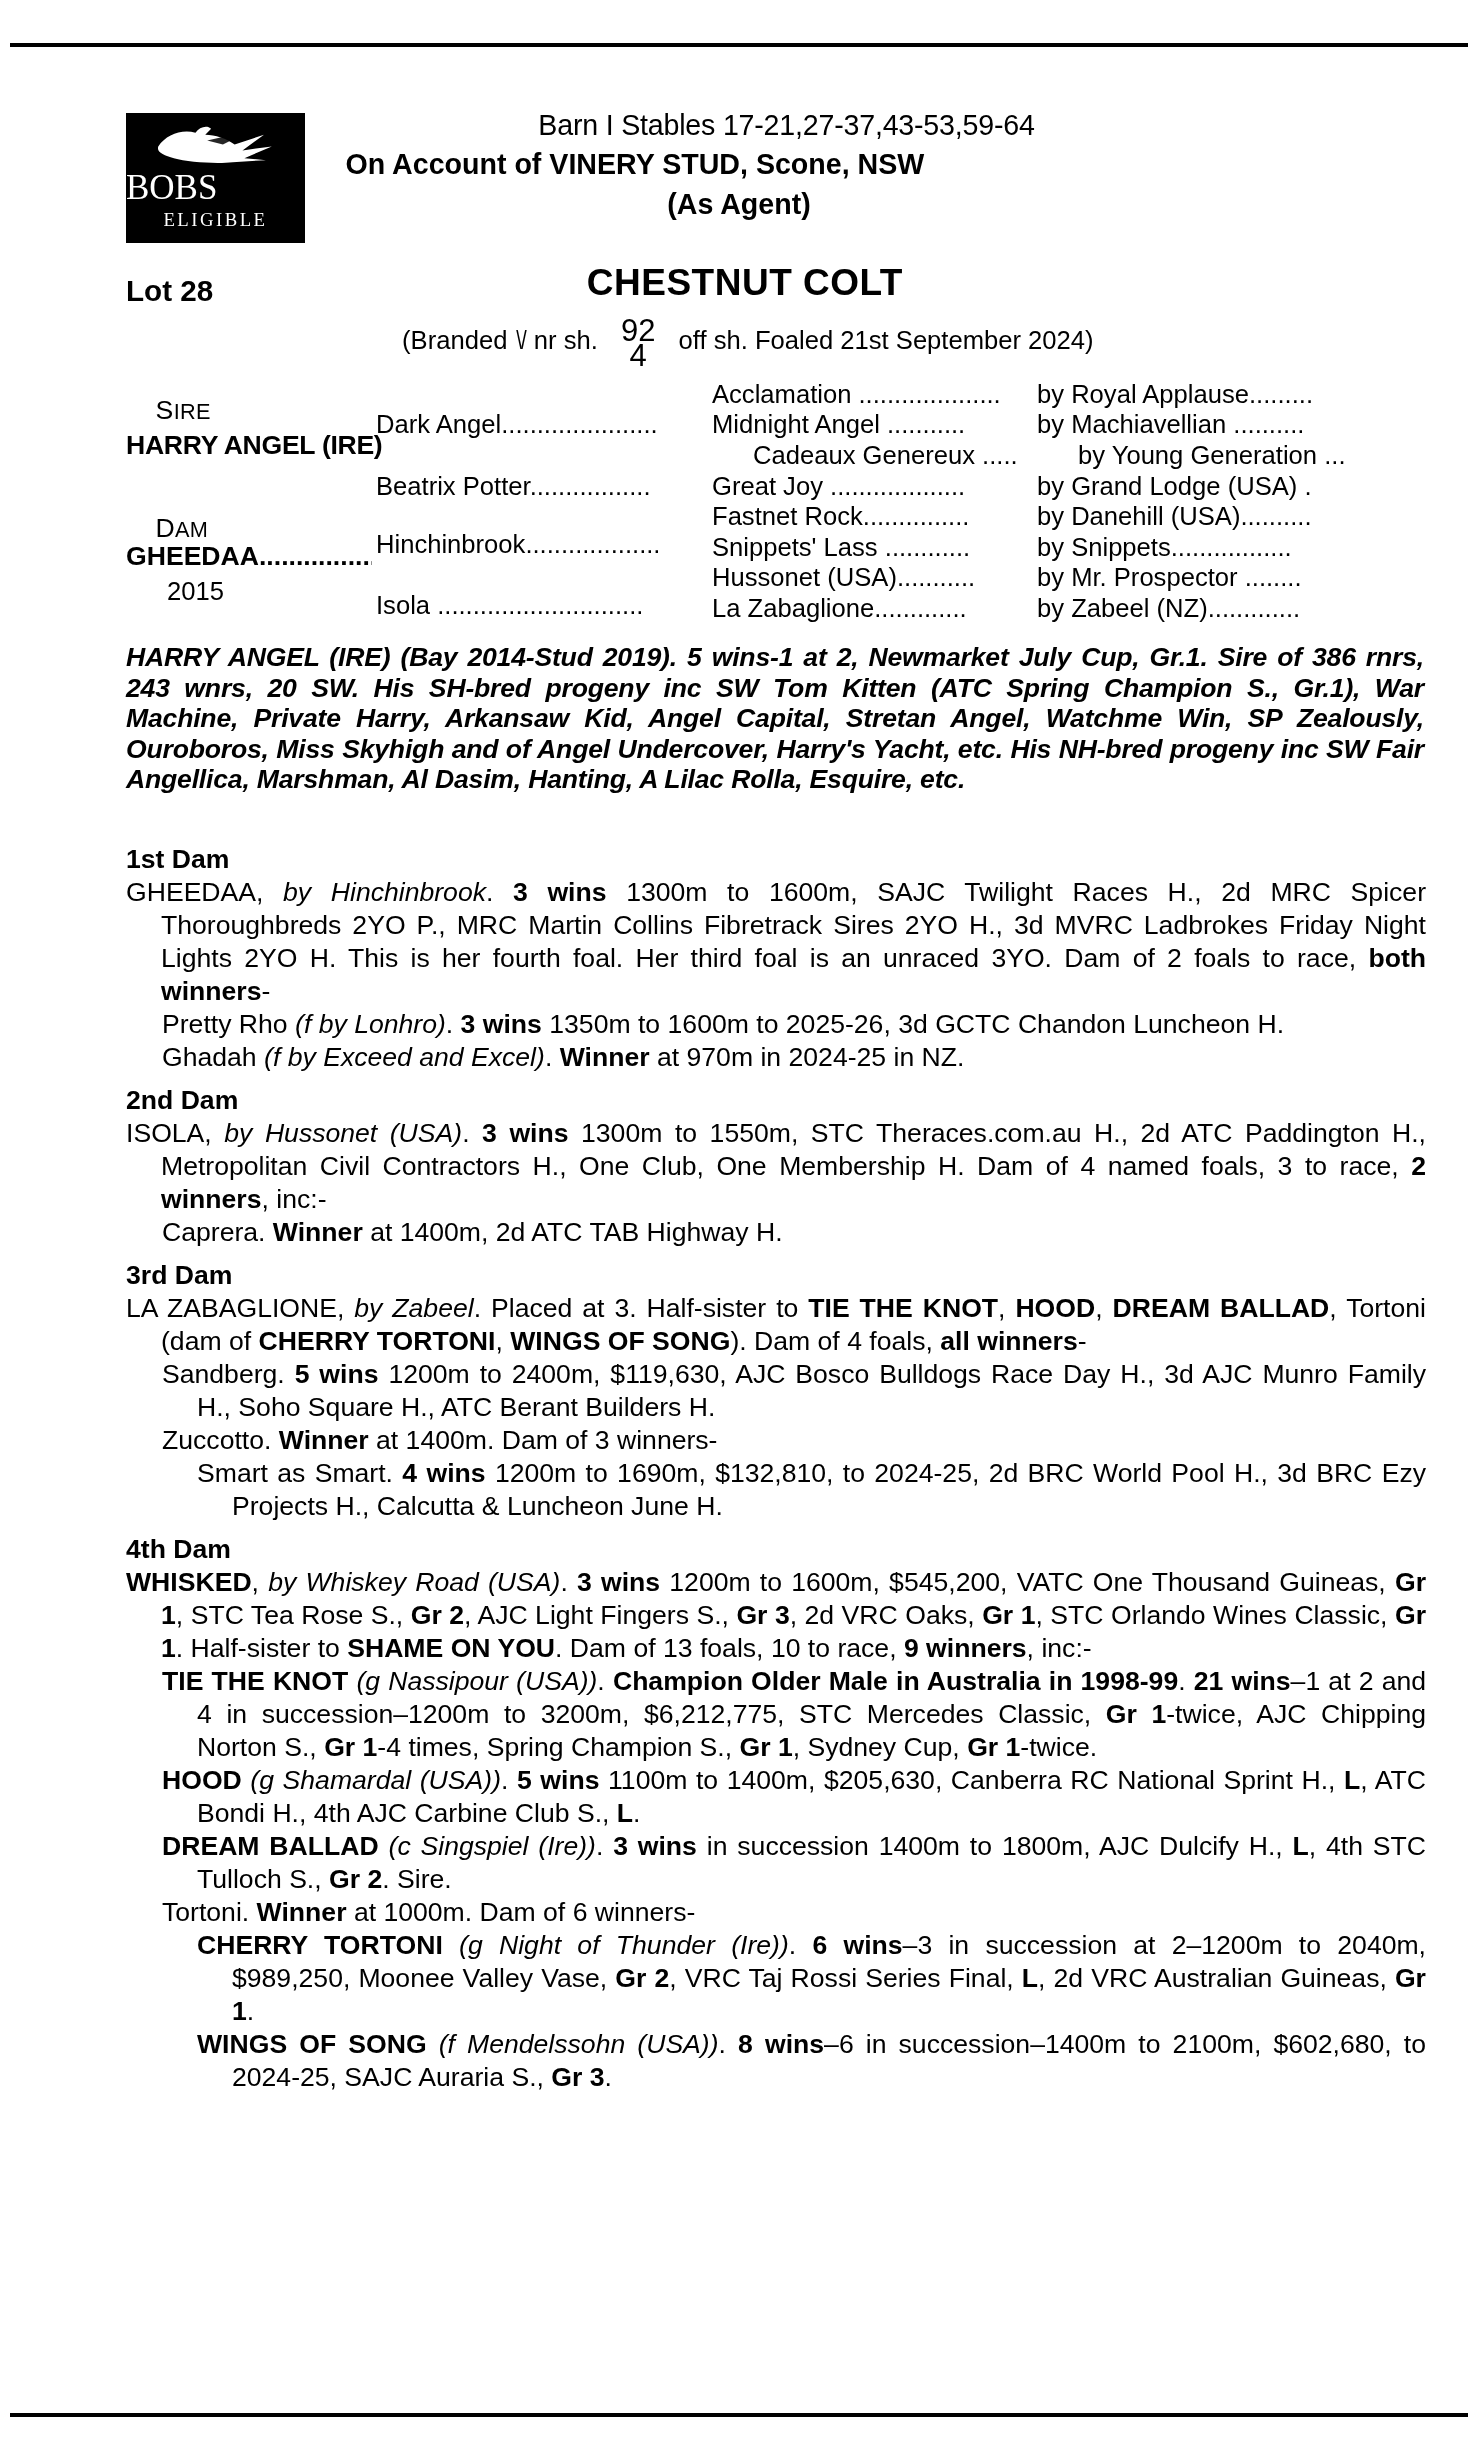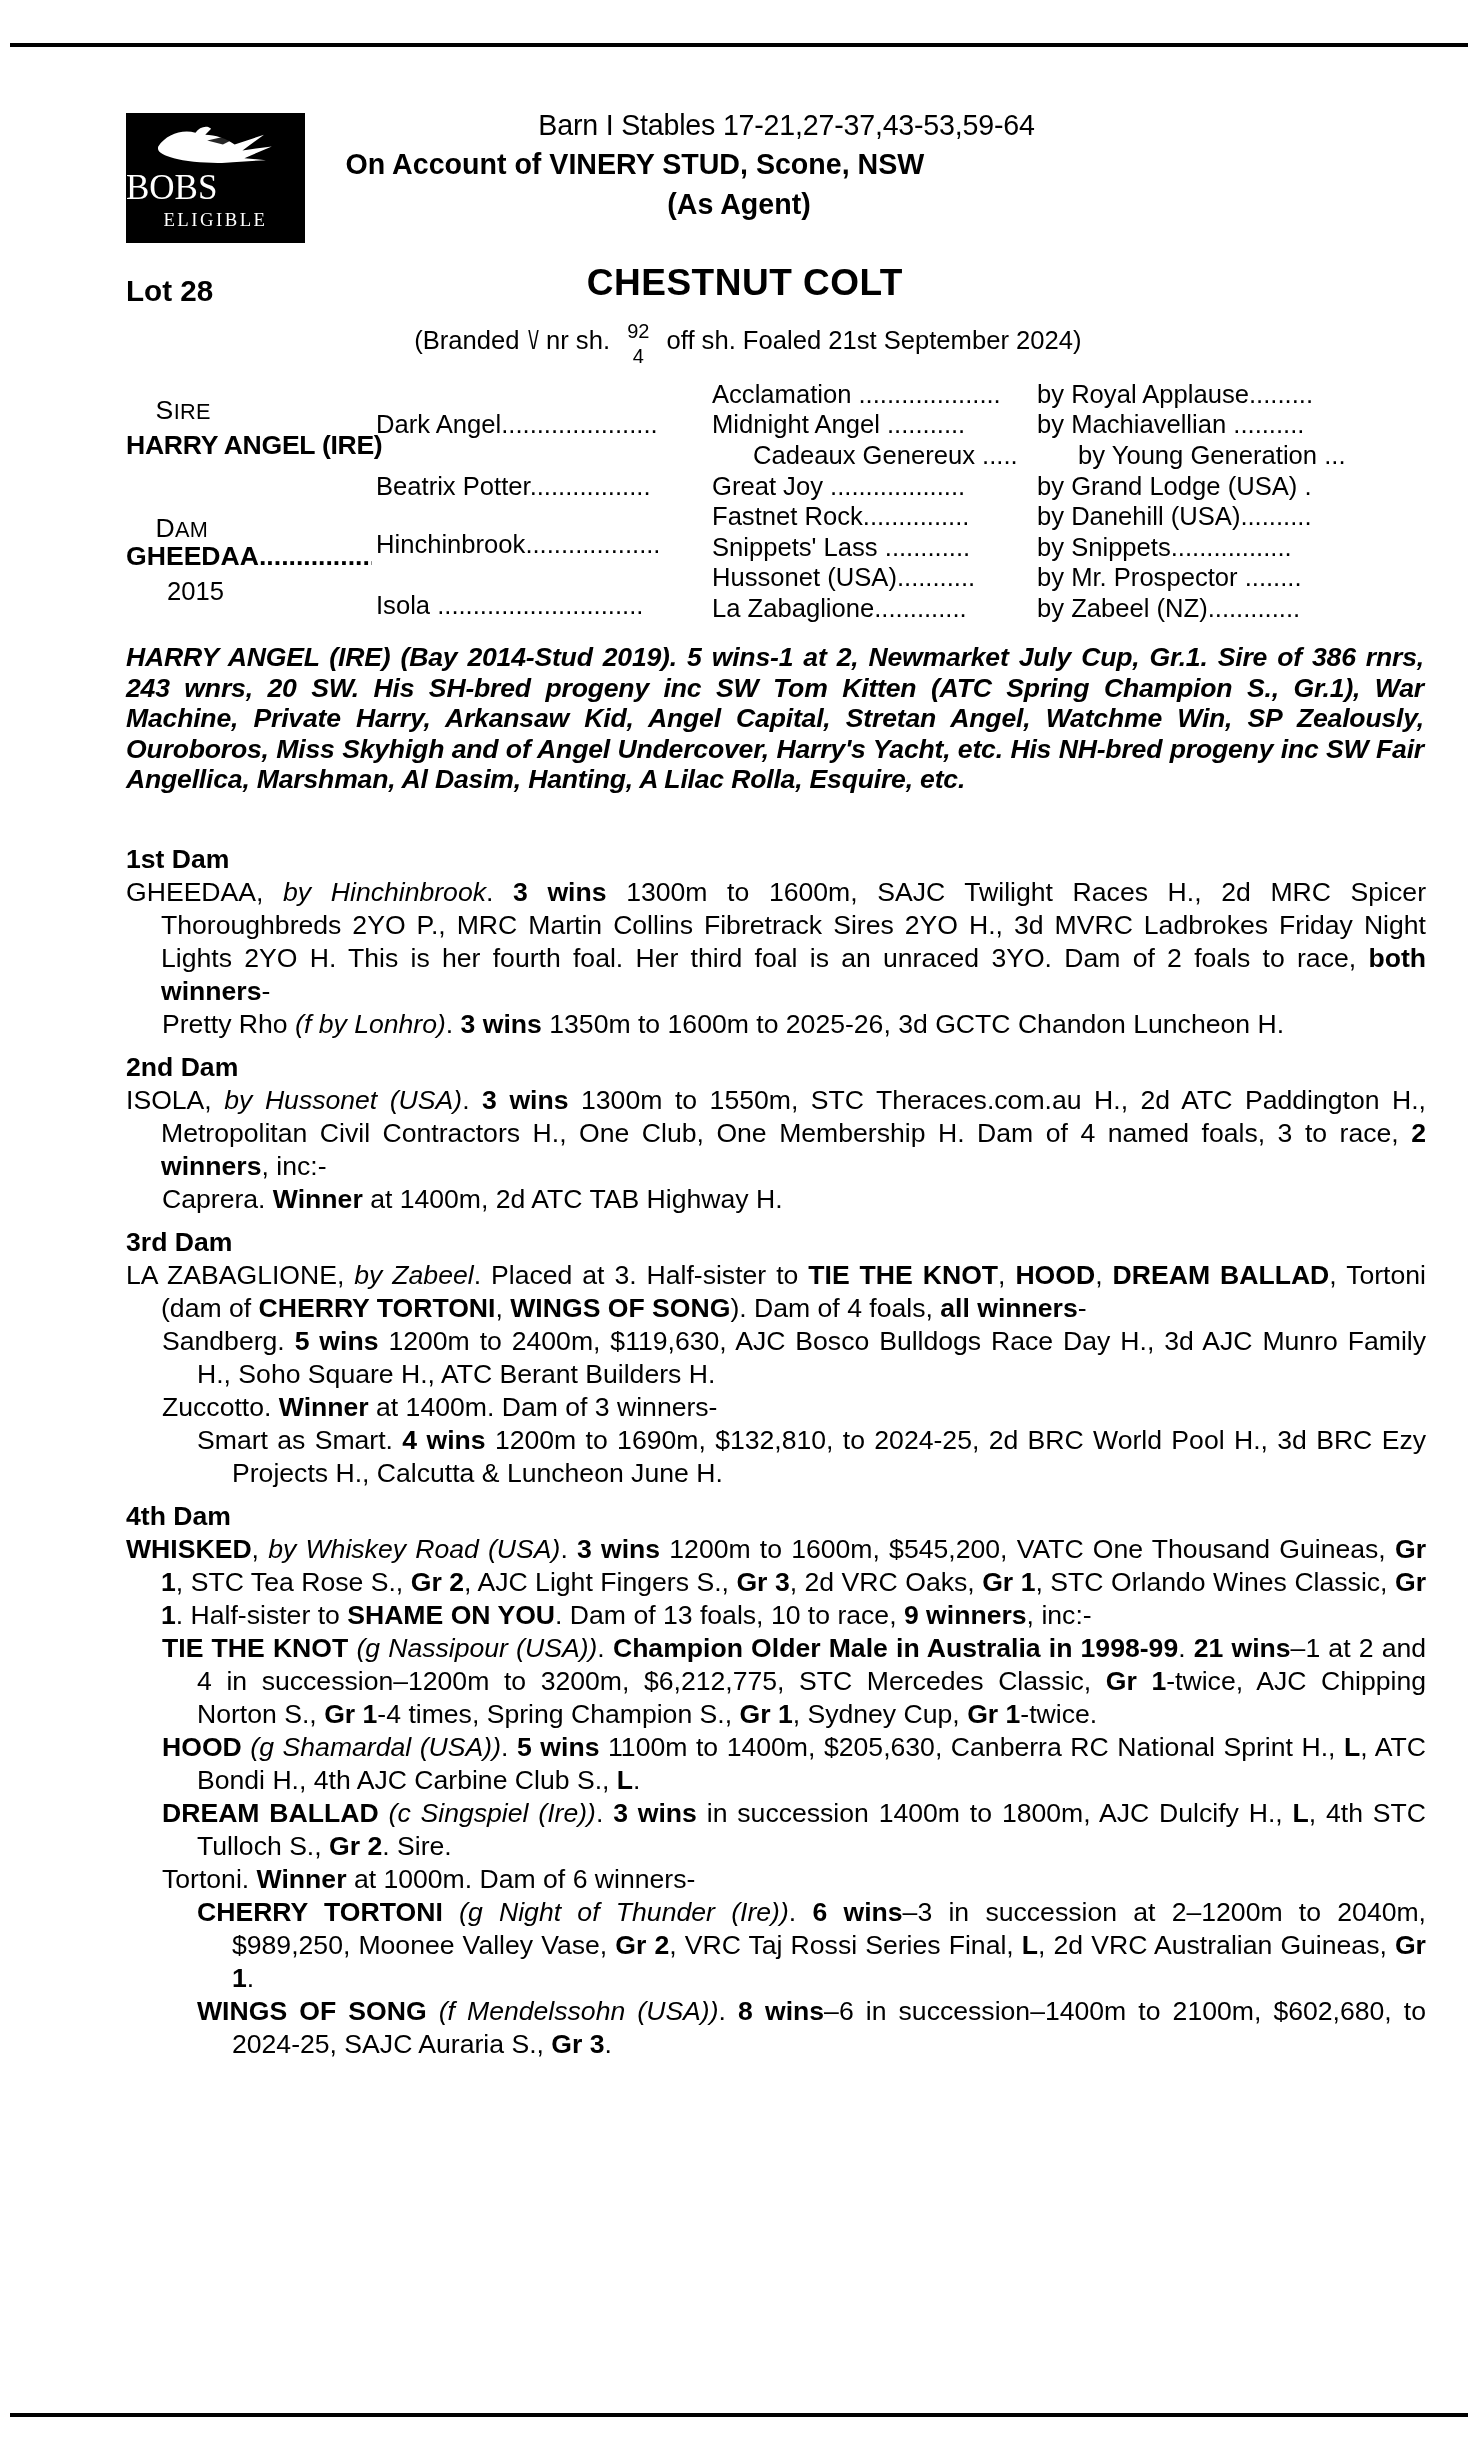--- a/index.html
+++ b/index.html
@@ -144,22 +144,22 @@
     display: inline-block;
     font-size: 25.6px;
     transform: scaleX(0.8);
     letter-spacing: -1px;
   }
   .frac {
     display: inline-block;
     vertical-align: middle;
     text-align: center;
     line-height: 24.6px;
-    font-size: 20px;
-    margin: 0 10px;
+    font-size: 31px;
+    margin: 0 16px;
     position: relative;
     top: 1px;
   }
   .frac .num { display: block; }
   .frac .den { display: block; }
 
   
   .ped {
     position: absolute;
     left: 126px;
@@ -370,20 +370,21 @@
       <div class="g4 r7">by Zabeel (NZ).............</div>
     </div>
   </div>
 
   <div class="sire-desc">HARRY ANGEL (IRE) (Bay 2014-Stud 2019). 5 wins-1 at 2, Newmarket July Cup, Gr.1. Sire of 386 rnrs, 243 wnrs, 20 SW. His SH-bred progeny inc SW Tom Kitten (ATC Spring Champion S., Gr.1), War Machine, Private Harry, Arkansaw Kid, Angel Capital, Stretan Angel, Watchme Win, SP Zealously, Ouroboros, Miss Skyhigh and of Angel Undercover, Harry's Yacht, etc. His NH-bred progeny inc SW Fair Angellica, Marshman, Al Dasim, Hanting, A Lilac Rolla, Esquire, etc.</div>
 
   <div class="body-area">
       <div class="dam-heading first">1st Dam</div>
       <div class="entry lvl1">GHEEDAA, <i>by Hinchinbrook</i>. <b>3 wins</b> 1300m to 1600m, SAJC Twilight Races H., 2d MRC Spicer Thoroughbreds 2YO P., MRC Martin Collins Fibretrack Sires 2YO H., 3d MVRC Ladbrokes Friday Night Lights 2YO H. This is her fourth foal. Her third foal is an unraced 3YO. Dam of 2 foals to race, <b>both winners</b>-</div>
       <div class="entry lvl2">Pretty Rho <i>(f by Lonhro)</i>. <b>3 wins</b> 1350m to 1600m to 2025-26, 3d GCTC Chandon Luncheon H.</div>
+      <div class="entry lvl2">Ghadah <i>(f by Exceed and Excel)</i>. <b>Winner</b> at 970m in 2024-25 in NZ.</div>
       <div class="dam-heading">2nd Dam</div>
       <div class="entry lvl1">ISOLA, <i>by Hussonet (USA)</i>. <b>3 wins</b> 1300m to 1550m, STC Theraces.com.au H., 2d ATC Paddington H., Metropolitan Civil Contractors H., One Club, One Membership H. Dam of 4 named foals, 3 to race, <b>2 winners</b>, inc:-</div>
       <div class="entry lvl2">Caprera. <b>Winner</b> at 1400m, 2d ATC TAB Highway H.</div>
       <div class="dam-heading">3rd Dam</div>
       <div class="entry lvl1">LA ZABAGLIONE, <i>by Zabeel</i>. Placed at 3. Half-sister to <b>TIE THE KNOT</b>, <b>HOOD</b>, <b>DREAM BALLAD</b>, Tortoni (dam of <b>CHERRY TORTONI</b>, <b>WINGS OF SONG</b>). Dam of 4 foals, <b>all winners</b>-</div>
       <div class="entry lvl2">Sandberg. <b>5 wins</b> 1200m to 2400m, $119,630, AJC Bosco Bulldogs Race Day H., 3d AJC Munro Family H., Soho Square H., ATC Berant Builders H.</div>
       <div class="entry lvl2">Zuccotto. <b>Winner</b> at 1400m. Dam of 3 winners-</div>
       <div class="entry lvl3">Smart as Smart. <b>4 wins</b> 1200m to 1690m, $132,810, to 2024-25, 2d BRC World Pool H., 3d BRC Ezy Projects H., Calcutta &amp; Luncheon June H.</div>
       <div class="dam-heading">4th Dam</div>
       <div class="entry lvl1"><b>WHISKED</b>, <i>by Whiskey Road (USA)</i>. <b>3 wins</b> 1200m to 1600m, $545,200, VATC One Thousand Guineas, <b>Gr 1</b>, STC Tea Rose S., <b>Gr 2</b>, AJC Light Fingers S., <b>Gr 3</b>, 2d VRC Oaks, <b>Gr 1</b>, STC Orlando Wines Classic, <b>Gr 1</b>. Half-sister to <b>SHAME ON YOU</b>. Dam of 13 foals, 10 to race, <b>9 winners</b>, inc:-</div>

